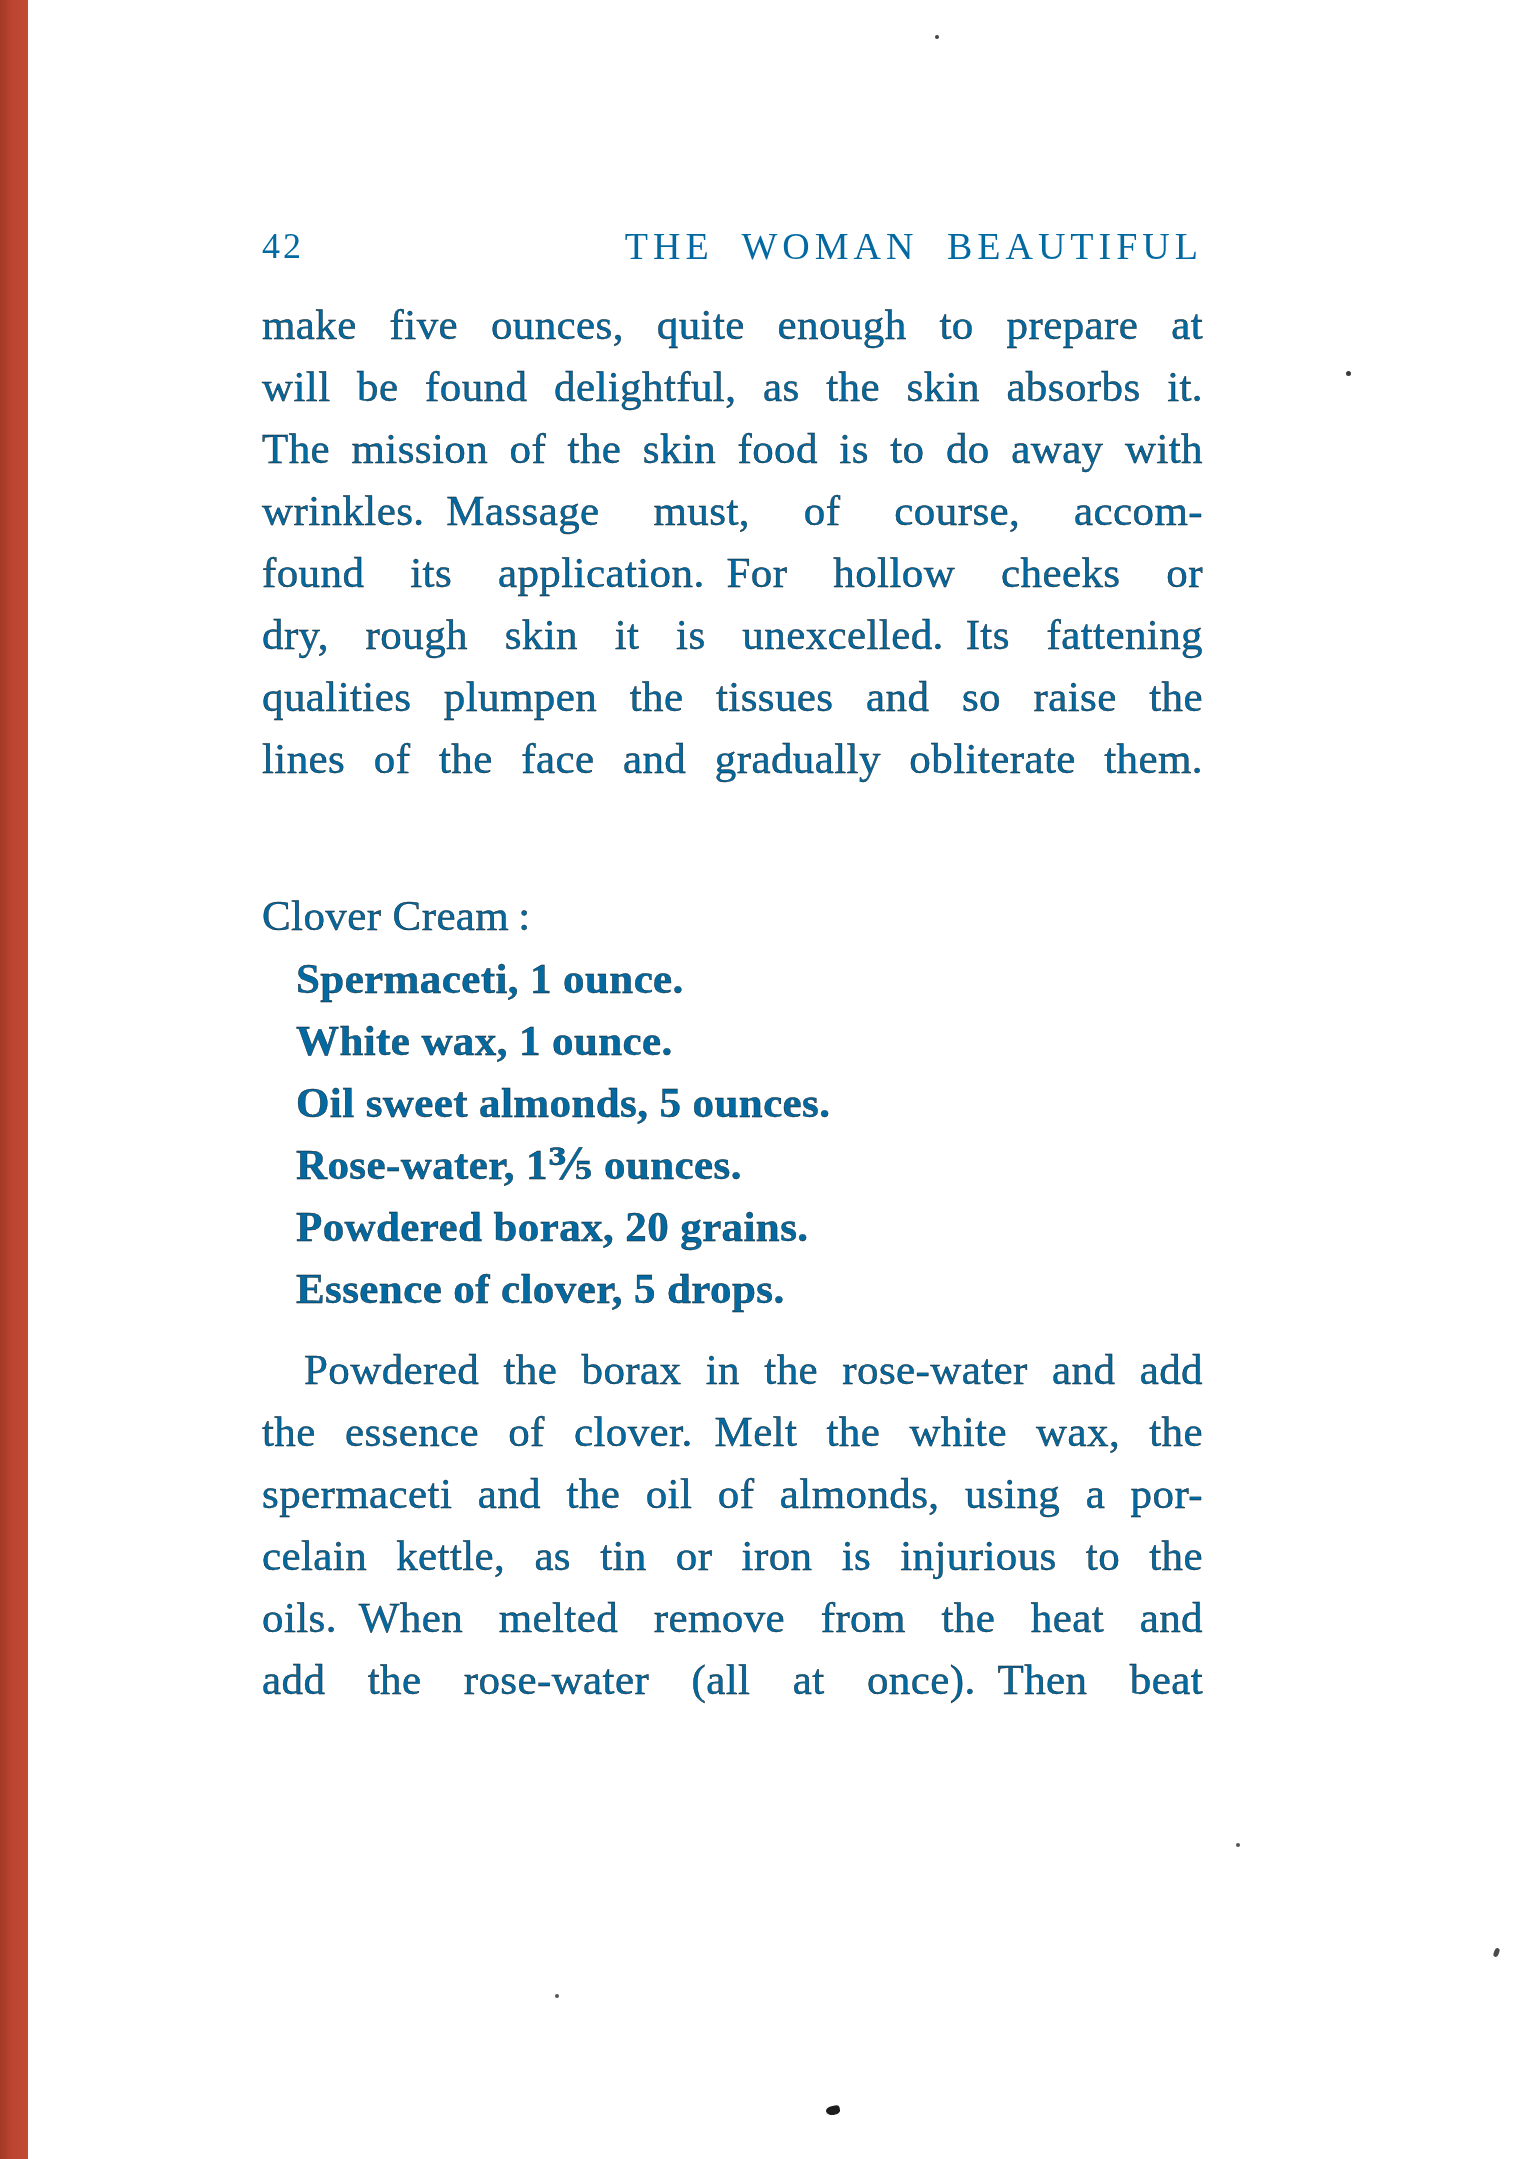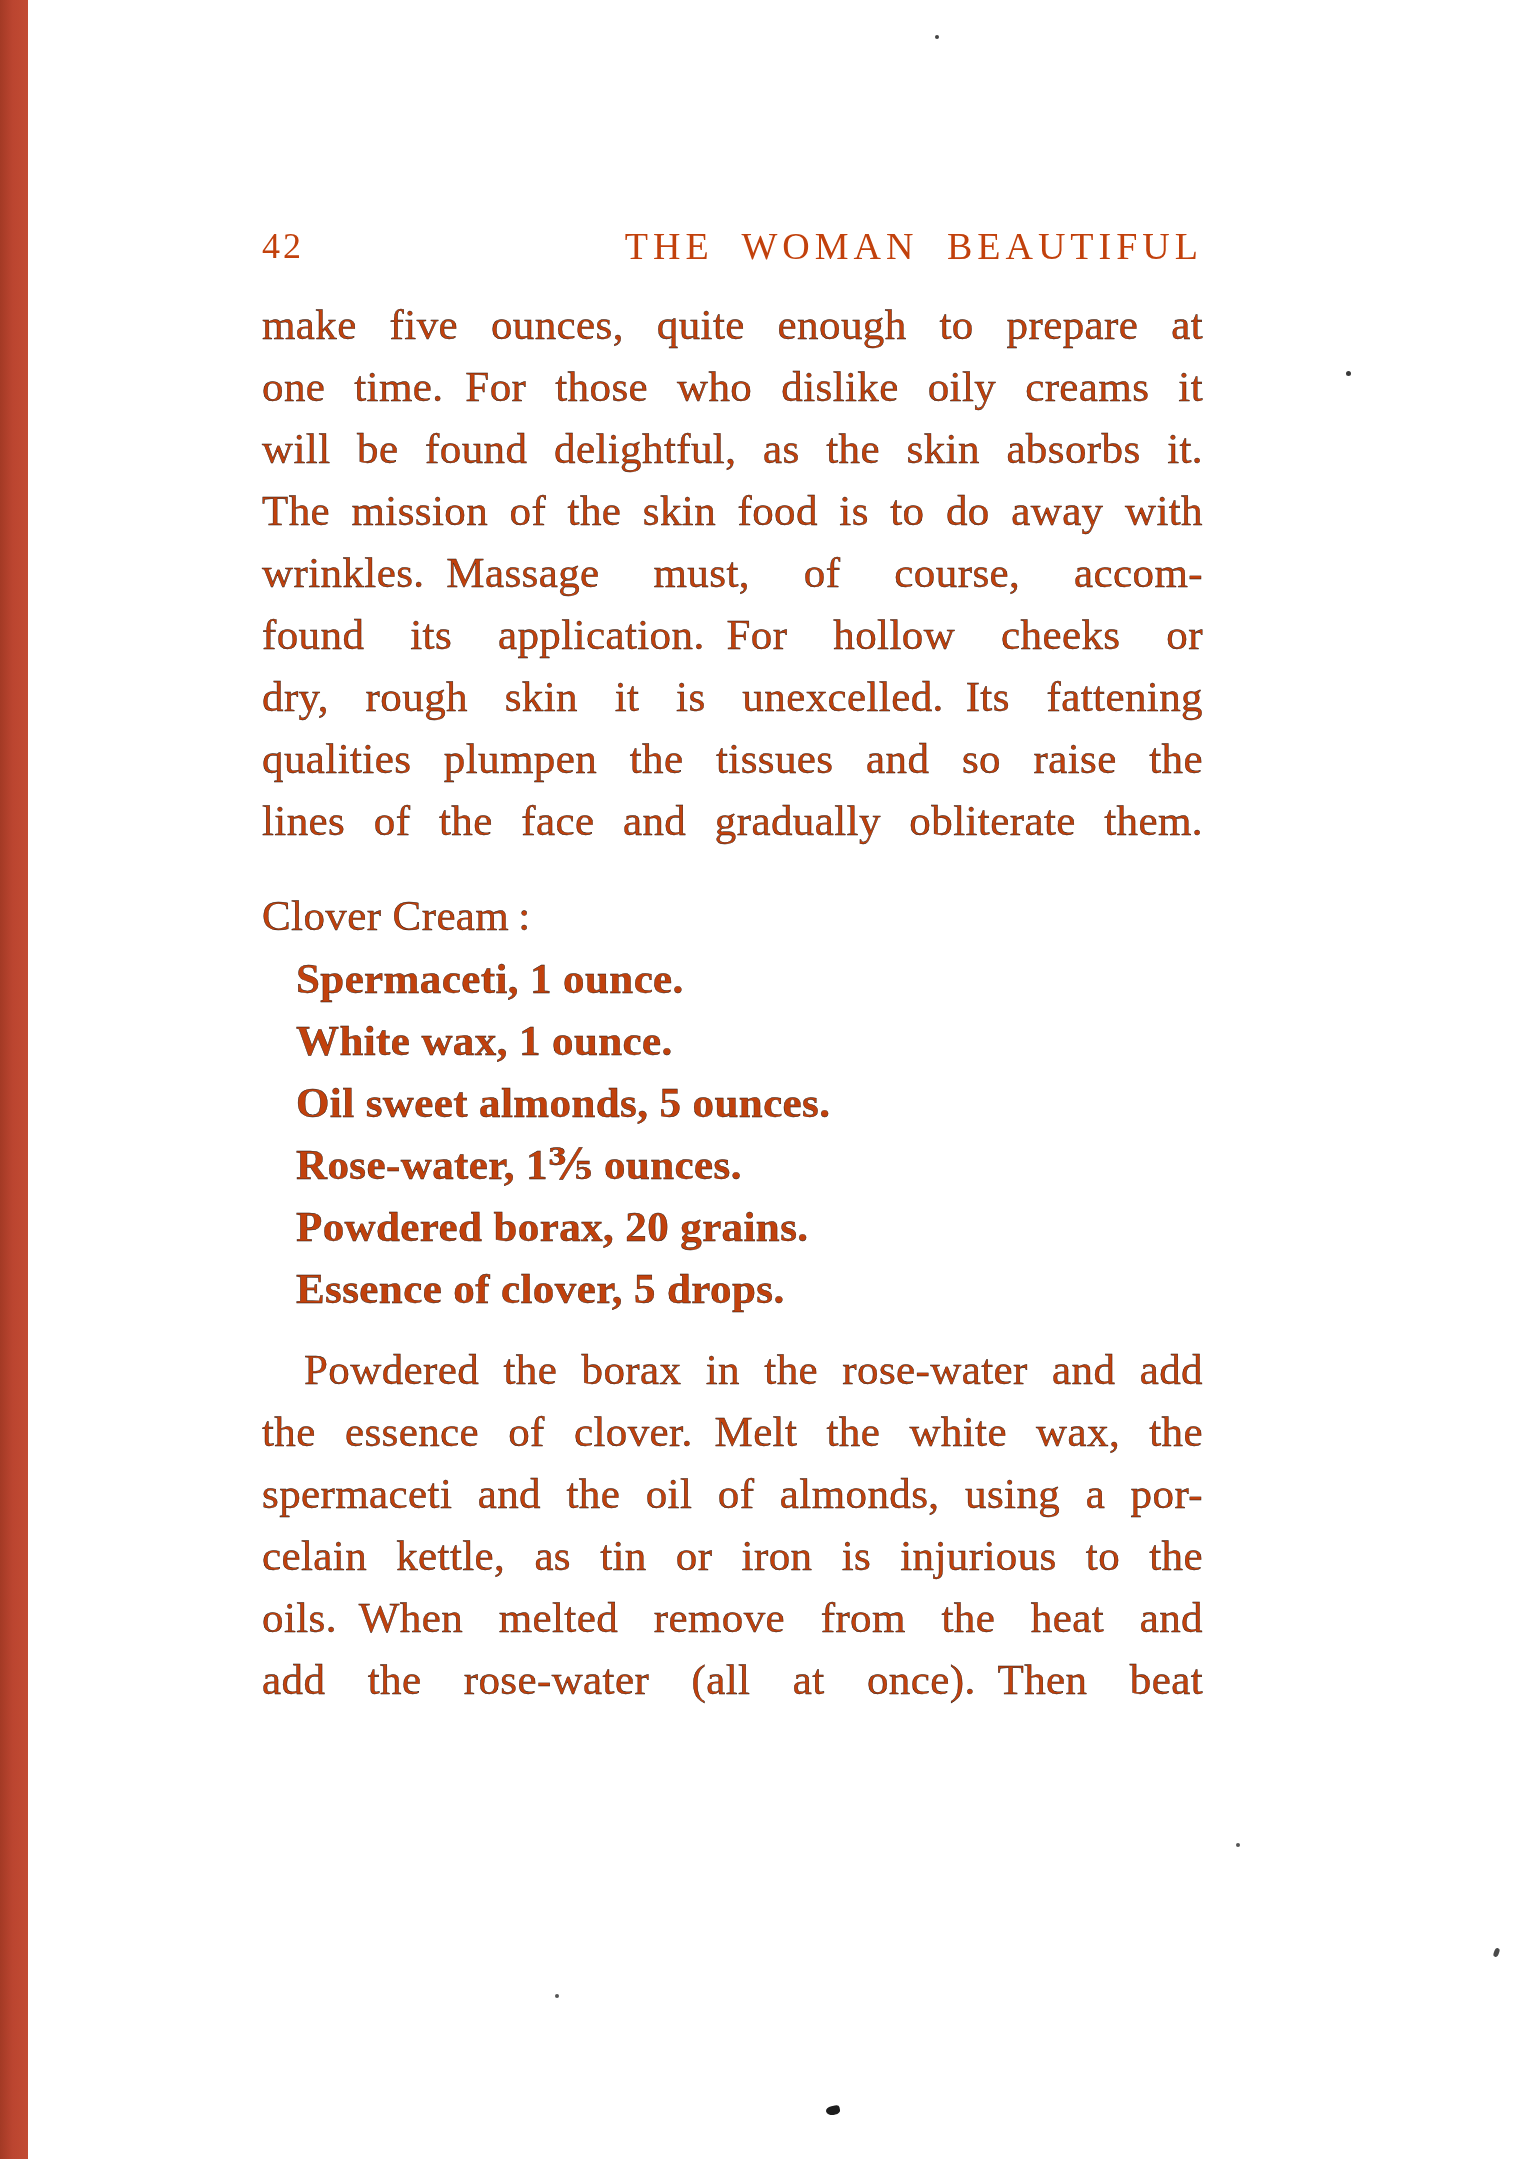--- a/index.html
+++ b/index.html
@@ -2,21 +2,21 @@
 <html><head>
 <meta charset="utf-8">
 <style>
   html,body{margin:0;padding:0;background:#e8e8e8;}
   .page{
     position:relative;
     width:1522px;height:2159px;
     background:#ffffff;
     overflow:hidden;
     font-family:"Liberation Serif","DejaVu Serif",serif;
-    color:#c2410c;
+    color:#0369a1;
   }
   .spine-stripe{
     position:absolute;left:0;top:0;bottom:0;width:28px;
     background:linear-gradient(90deg,#a33a25 0%,#bb4530 45%,#c24b33 100%);
   }
   .content{
     position:absolute;left:262px;width:941px;top:0;height:100%;
   }
   .header{position:absolute;top:222px;left:0;right:0;height:48px;line-height:48px;}
   .pagenum{
@@ -48,21 +48,20 @@
   <div class="spine-stripe"></div>
 
   <div class="content">
     <div class="header">
       <span class="pagenum">42</span>
       <span class="running-title">THE WOMAN BEAUTIFUL</span>
     </div>
 
     <div class="bodytext para1">
         <div class="jline">make five ounces, quite enough to prepare at</div>
-        <div class="jline">one time. For those who dislike oily creams it</div>
         <div class="jline">will be found delightful, as the skin absorbs it.</div>
         <div class="jline">The mission of the skin food is to do away with</div>
         <div class="jline">wrinkles. Massage must, of course, accom-</div>
         <div class="jline">found its application. For hollow cheeks or</div>
         <div class="jline">dry, rough skin it is unexcelled. Its fattening</div>
         <div class="jline">qualities plumpen the tissues and so raise the</div>
         <div class="jline">lines of the face and gradually obliterate them.</div>
       </div>
 
     <div class="bodytext recipe-heading">Clover Cream :</div>

